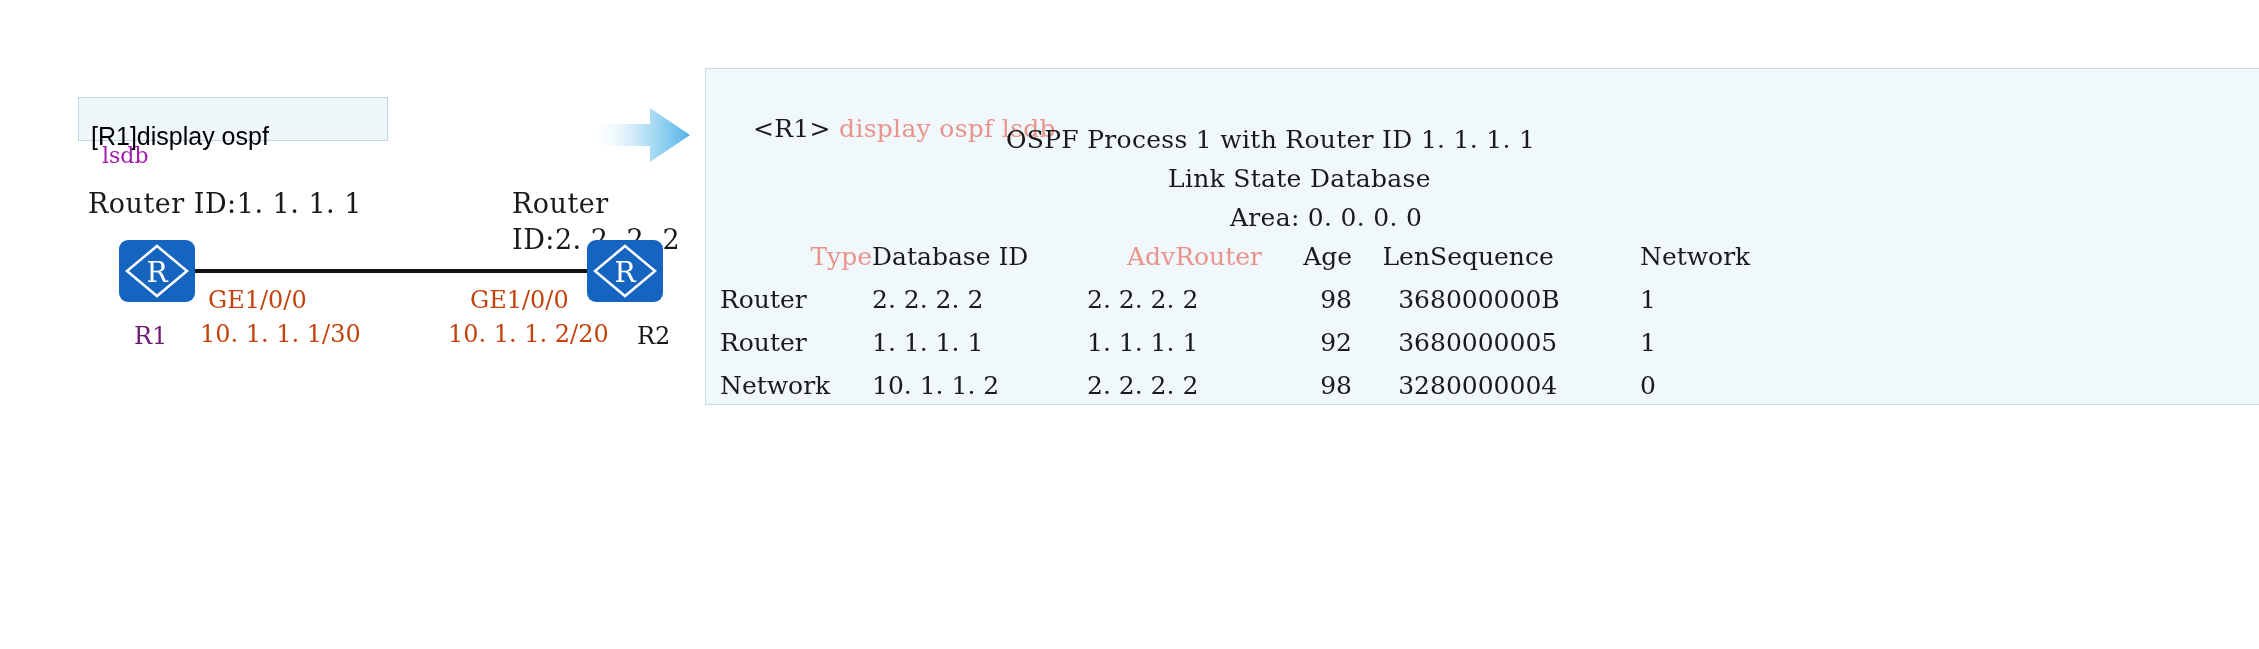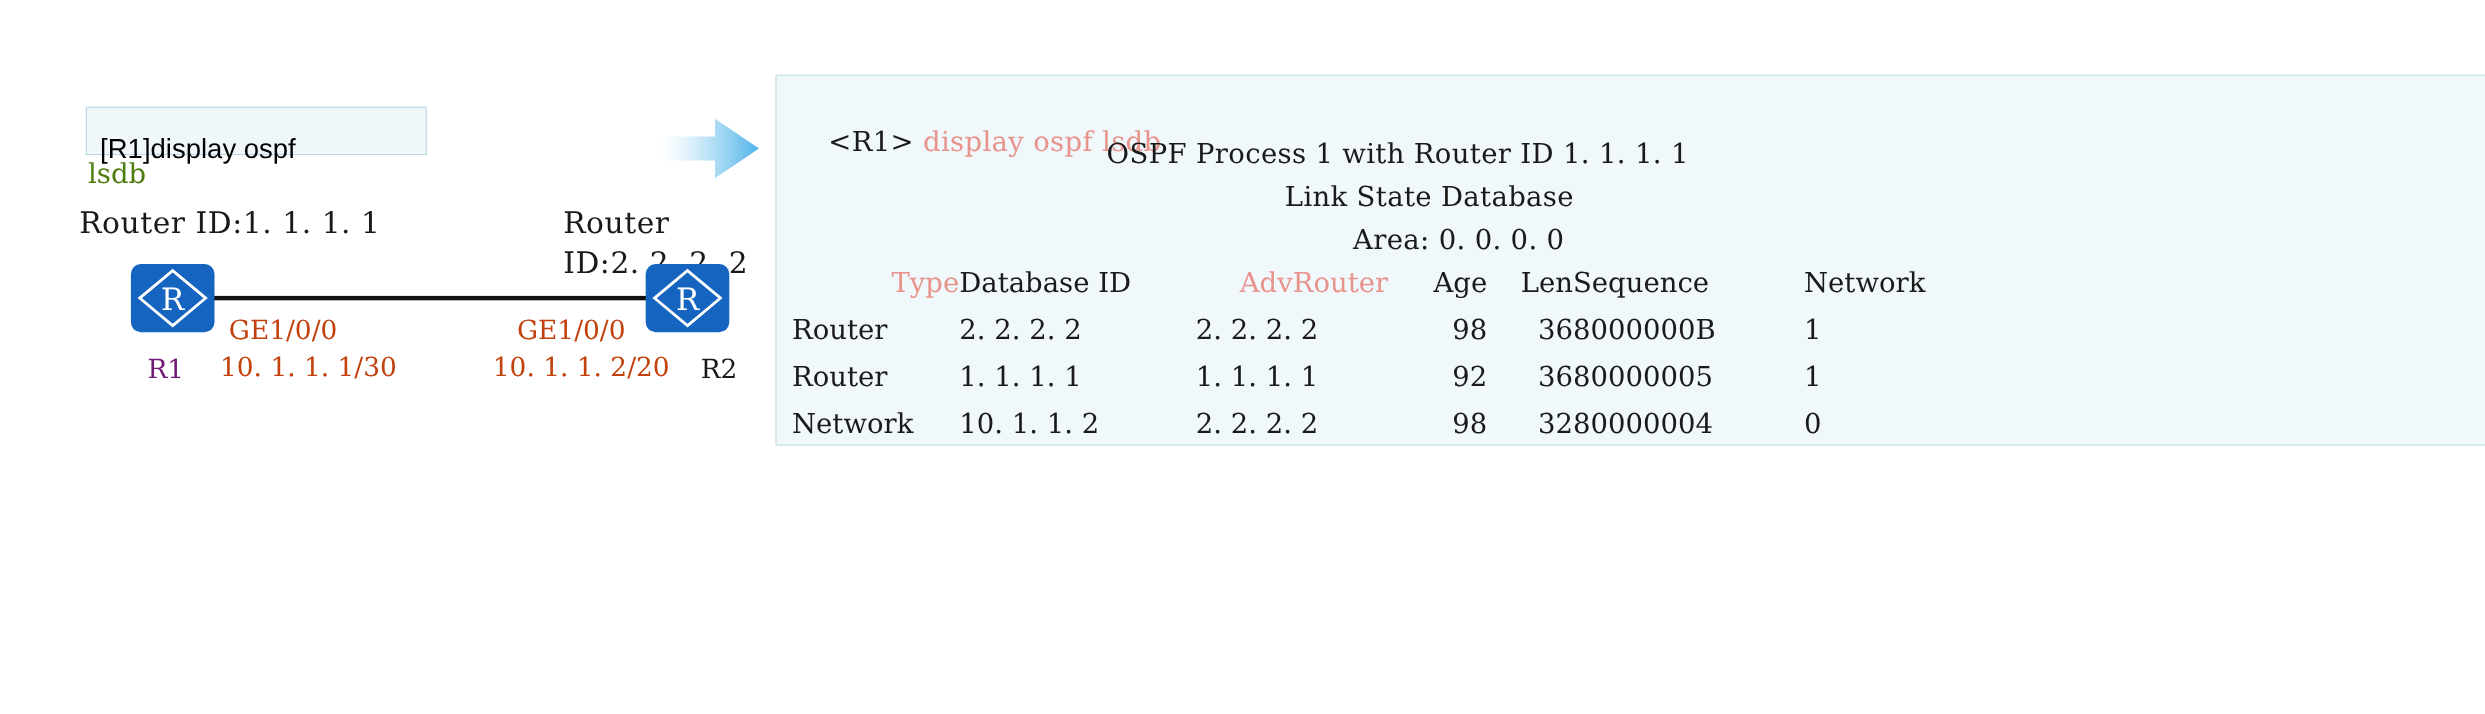--- a/index.html
+++ b/index.html
@@ -34,36 +34,36 @@
     position: absolute;
     left: 12px; top: 24px;
     font-size: 25px;
     letter-spacing: 0px;
     color: #000000;
     white-space: nowrap;
     font-family: Liberation Sans, sans-serif;
   }
   #command-line2 {
     position: absolute;
-    left: 80px; top: 143px;
-    font-size: 25px;
-    color: #4d7c0f;
+    left: 102px; top: 143px;
+    font-size: 22px;
+    color: #a21caf;
     font-family: "DejaVu Serif", "Liberation Serif", serif;
     white-space: nowrap;
   }
 
   .router-id-label {
     position: absolute;
     font-size: 27px;
     color: #1a1a1a;
     white-space: nowrap;
     font-family: "DejaVu Serif", "Liberation Serif", serif;
     letter-spacing: 0.5px;
   }
-  #router1-id { left: 72px; top: 188px; }
+  #router1-id { left: 88px; top: 188px; }
   #router2-id-l1 { left: 512px; top: 188px; }
   #router2-id-l2 { left: 512px; top: 224px; }
 
   
   .router-icon {
     position: absolute;
     width: 76px; height: 62px;
     background: #1565c0;
     border-radius: 9px;
   }

